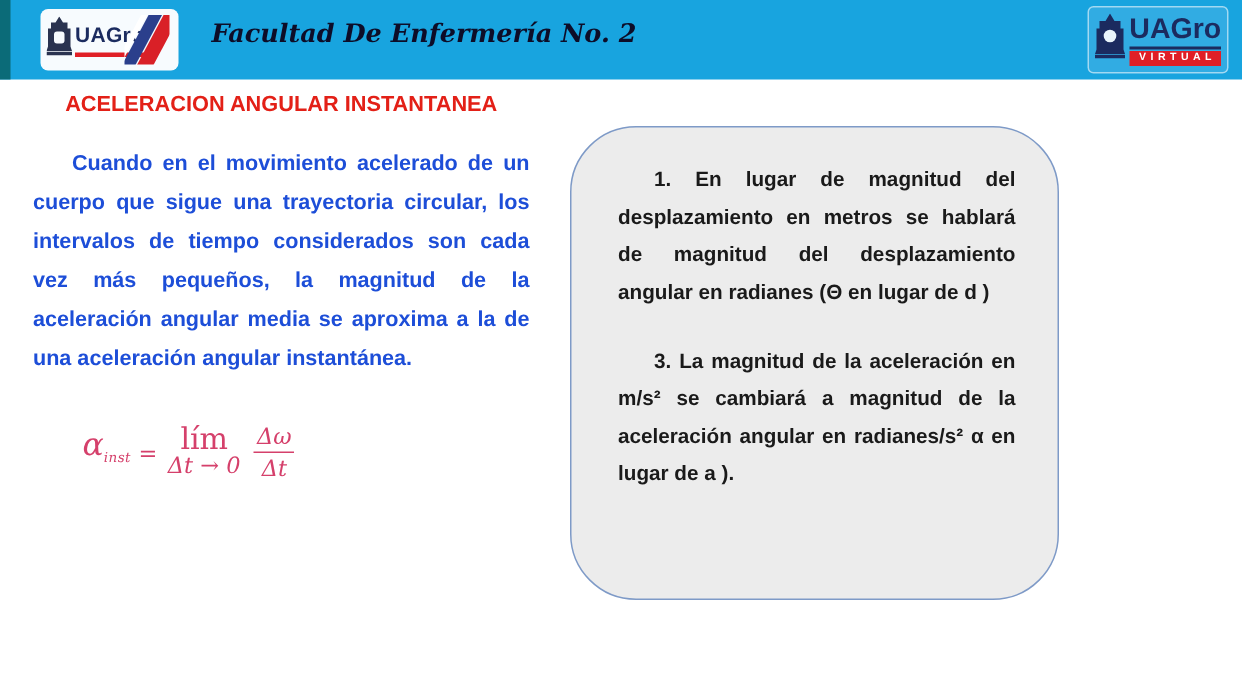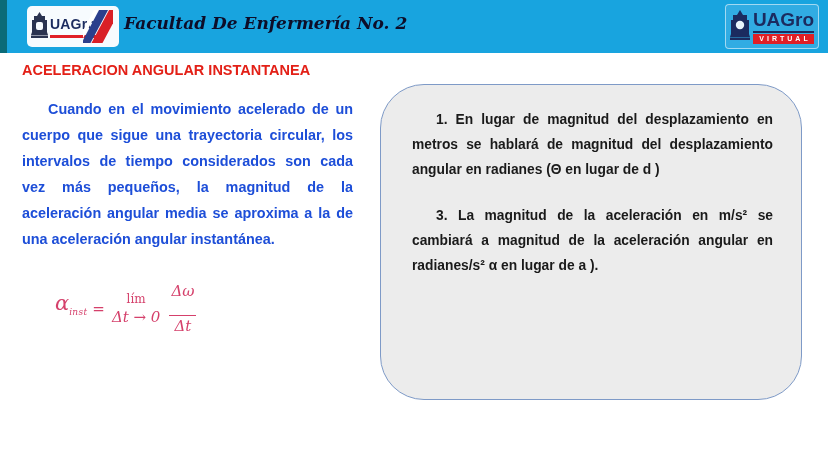--- a/index.html
+++ b/index.html
@@ -61,21 +61,21 @@
     top: -6px;
     height: 46px;
     transform: skewX(-28deg);
   }
   .ribbon .stripe.white { left: 2px;  width: 4px;  background: #FFFFFF; }
   .ribbon .stripe.blue  { left: 7px;  width: 9px;  background: #2B3F8C; }
   .ribbon .stripe.red   { left: 17px; width: 11px; background: #D92027; }
 
   .header-title {
     position: absolute;
-    left: 124px; top: 13px;
+    left: 141px; top: 13px;
     font-family: "DejaVu Serif", "Liberation Serif", serif;
     font-style: italic;
     font-weight: bold;
     font-size: 17px;
     color: #0D0D28;
     white-space: nowrap;
   }
 
   .logo-right {
     position: absolute;
@@ -115,20 +115,21 @@
   .left-col {
     position: absolute;
     left: 22px; top: 60px;
     width: 331px;
   }
   .section-heading {
     color: #E32017;
     font-weight: bold;
     font-size: 14.5px;
     line-height: 21px;
+    text-align: center;
   }
   .left-col .body-para {
     margin-top: 15px;
     color: #1d4ed8;
     font-weight: bold;
     font-size: 14.4px;
     line-height: 26px;
     text-align: justify;
     text-indent: 26px;
   }
@@ -153,52 +154,52 @@
     vertical-align: sub;
     letter-spacing: 0.3px;
   }
   .formula .equals { font-size: 15px; margin: 0 7px 0 5px; }
   .formula .limit-block {
     display: flex;
     flex-direction: column;
     align-items: center;
     margin-right: 9px;
   }
-  .formula .limit-top { font-size: 12px; line-height: 17px; }
+  .formula .limit-top { font-size: 20px; line-height: 17px; }
   .formula .limit-bottom { font-style: italic; font-size: 15px; line-height: 18px; }
   .formula .fraction {
     display: inline-flex;
     flex-direction: column;
     align-items: center;
     font-style: italic;
     font-size: 15px;
   }
   .formula .fraction .num {
     line-height: 18px;
     border-bottom: 1.5px solid #D5406B;
-    padding: 0 2px 15px 2px;
+    padding: 0 2px 1px 2px;
     font-style: italic;
   }
   .formula .fraction .den { line-height: 18px; padding-top: 1px; }
 
   
   .right-col {
     position: absolute;
     left: 380px; top: 60px;
     width: 398px;
   }
   .right-col .section-heading {
     width: 392px;
     text-align: justify;
     line-height: 21px;
     font-size: 14px;
   }
   .callout-box {
     margin-top: 24px;
-    width: 422px;
+    width: 326px;
     min-height: 316px;
     background: #ECECEC;
     border: 1.6px solid #7E9AC7;
     border-radius: 44px;
     padding: 22px 28px 18px 31px;
   }
   .callout-box .box-para {
     color: #1A1A1A;
     font-weight: bold;
     font-size: 13.8px;

